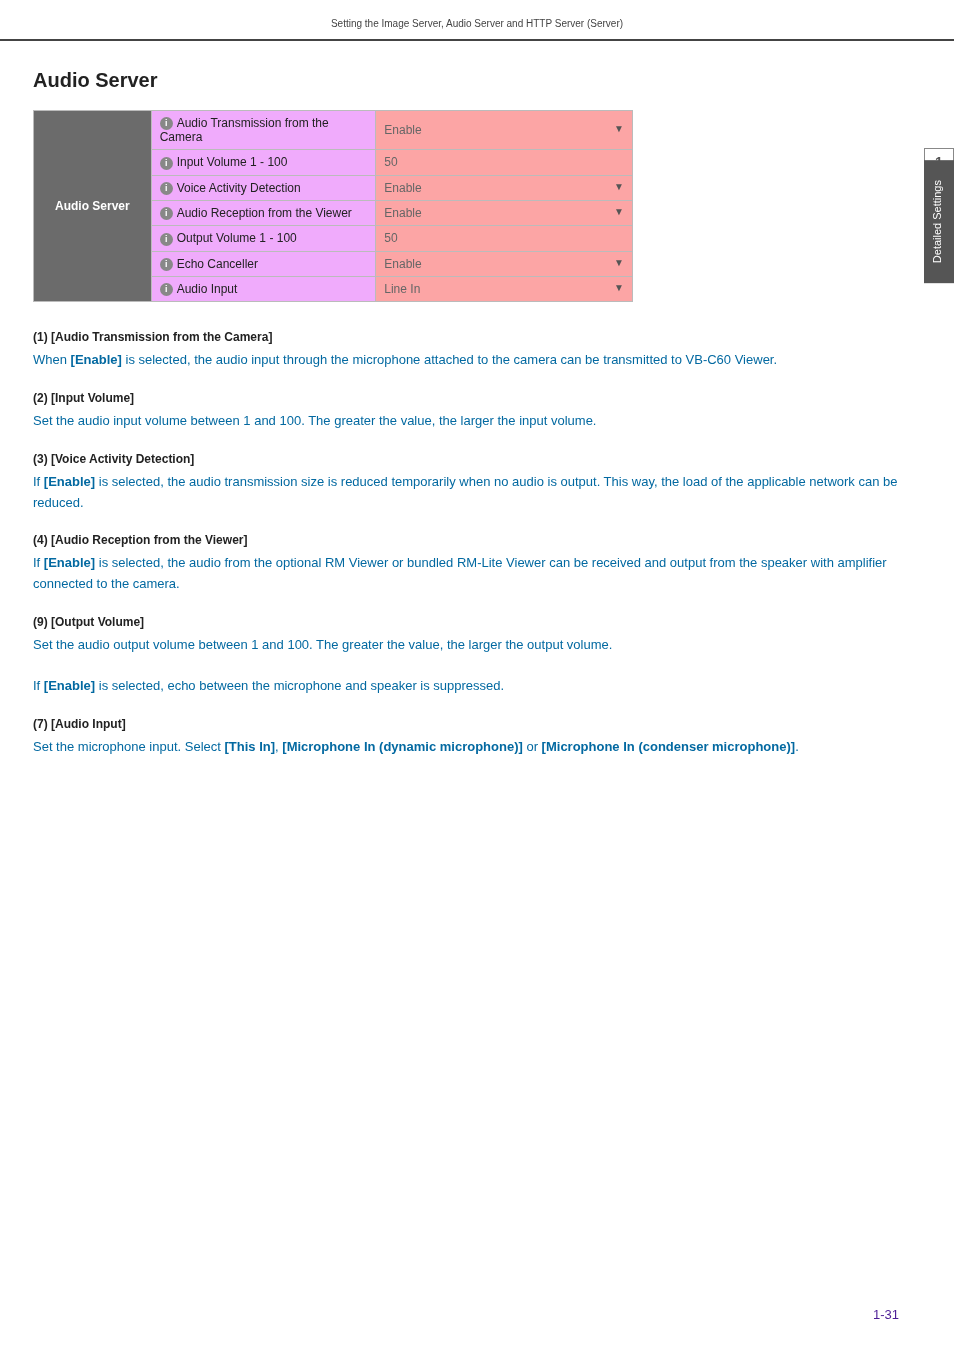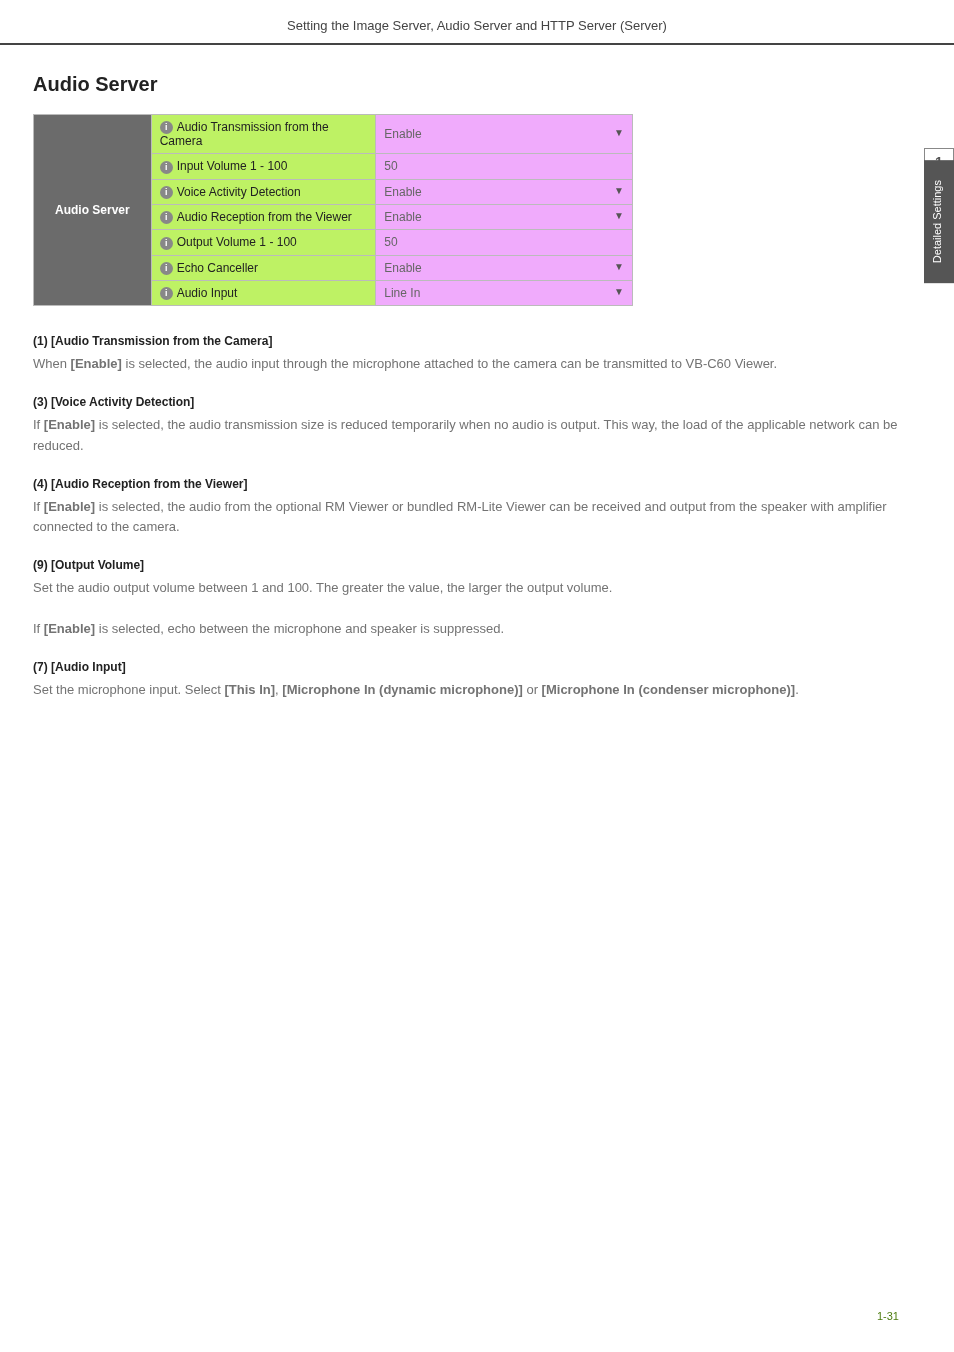--- a/index.html
+++ b/index.html
@@ -10,21 +10,21 @@
       background: #fff;
       color: #222;
       width: 954px;
       min-height: 1352px;
       position: relative;
     }
 
     .page-header {
       text-align: center;
       padding: 18px 20px 10px 20px;
-      font-size: 13px;
+      font-size: 10px;
       color: #444;
       border-bottom: 2px solid #444;
       margin-bottom: 0;
     }
 
     .main-content {
       padding: 28px 55px 40px 33px;
     }
 
     .section-title {
@@ -50,27 +50,27 @@
     .settings-table .label-col {
       background: #6b6b6b;
       color: #fff;
       font-weight: bold;
       font-size: 12px;
       width: 110px;
       text-align: center;
     }
 
     .settings-table .field-col {
-      background: #bef264;
+      background: #f0abfc;
       width: 210px;
       color: #222;
     }
 
     .settings-table .value-col {
-      background: #f0abfc;
+      background: #fca5a5;
       width: 240px;
       color: #666;
     }
 
     .info-icon {
       display: inline-block;
       width: 13px;
       height: 13px;
       background: #888;
       color: #fff;
@@ -96,35 +96,35 @@
 
     .desc-heading {
       font-size: 12px;
       font-weight: bold;
       margin-bottom: 6px;
     }
 
     .desc-body {
       font-size: 13px;
       line-height: 1.6;
-      color: #737373;
+      color: #0369a1;
       padding-left: 0;
     }
 
     .desc-body strong, b {
       font-weight: bold;
     }
 
     
     .page-number {
       position: absolute;
       bottom: 30px;
       right: 55px;
-      font-size: 11px;
-      color: #4d7c0f;
+      font-size: 13px;
+      color: #4c1d95;
     }
 
     
     .chapter-tab {
       position: absolute;
       right: 0;
       top: 160px;
       width: 30px;
       background: #555;
       color: #fff;
@@ -194,20 +194,24 @@
         </tr>
       </tbody>
   </table>
 
   <div id="descriptions-container">
       <div class="desc-section">
         <div class="desc-heading">(1)  [Audio Transmission from the Camera]</div>
         <div class="desc-body">When <b>[Enable]</b> is selected, the audio input through the microphone attached to the camera can be transmitted to VB-C60 Viewer.</div>
       </div>
       <div class="desc-section">
+        <div class="desc-heading">(2)  [Input Volume]</div>
+        <div class="desc-body">Set the audio input volume between 1 and 100. The greater the value, the larger the input volume.</div>
+      </div>
+      <div class="desc-section">
         <div class="desc-heading">(3)  [Voice Activity Detection]</div>
         <div class="desc-body">If <b>[Enable]</b> is selected, the audio transmission size is reduced temporarily when no audio is output. This way, the load of the applicable network can be reduced.</div>
       </div>
       <div class="desc-section">
         <div class="desc-heading">(4)  [Audio Reception from the Viewer]</div>
         <div class="desc-body">If <b>[Enable]</b> is selected, the audio from the optional RM Viewer or bundled RM-Lite Viewer can be received and output from the speaker with amplifier connected to the camera.</div>
       </div>
       <div class="desc-section">
         <div class="desc-heading">(9)  [Output Volume]</div>
         <div class="desc-body">Set the audio output volume between 1 and 100. The greater the value, the larger the output volume.</div>

